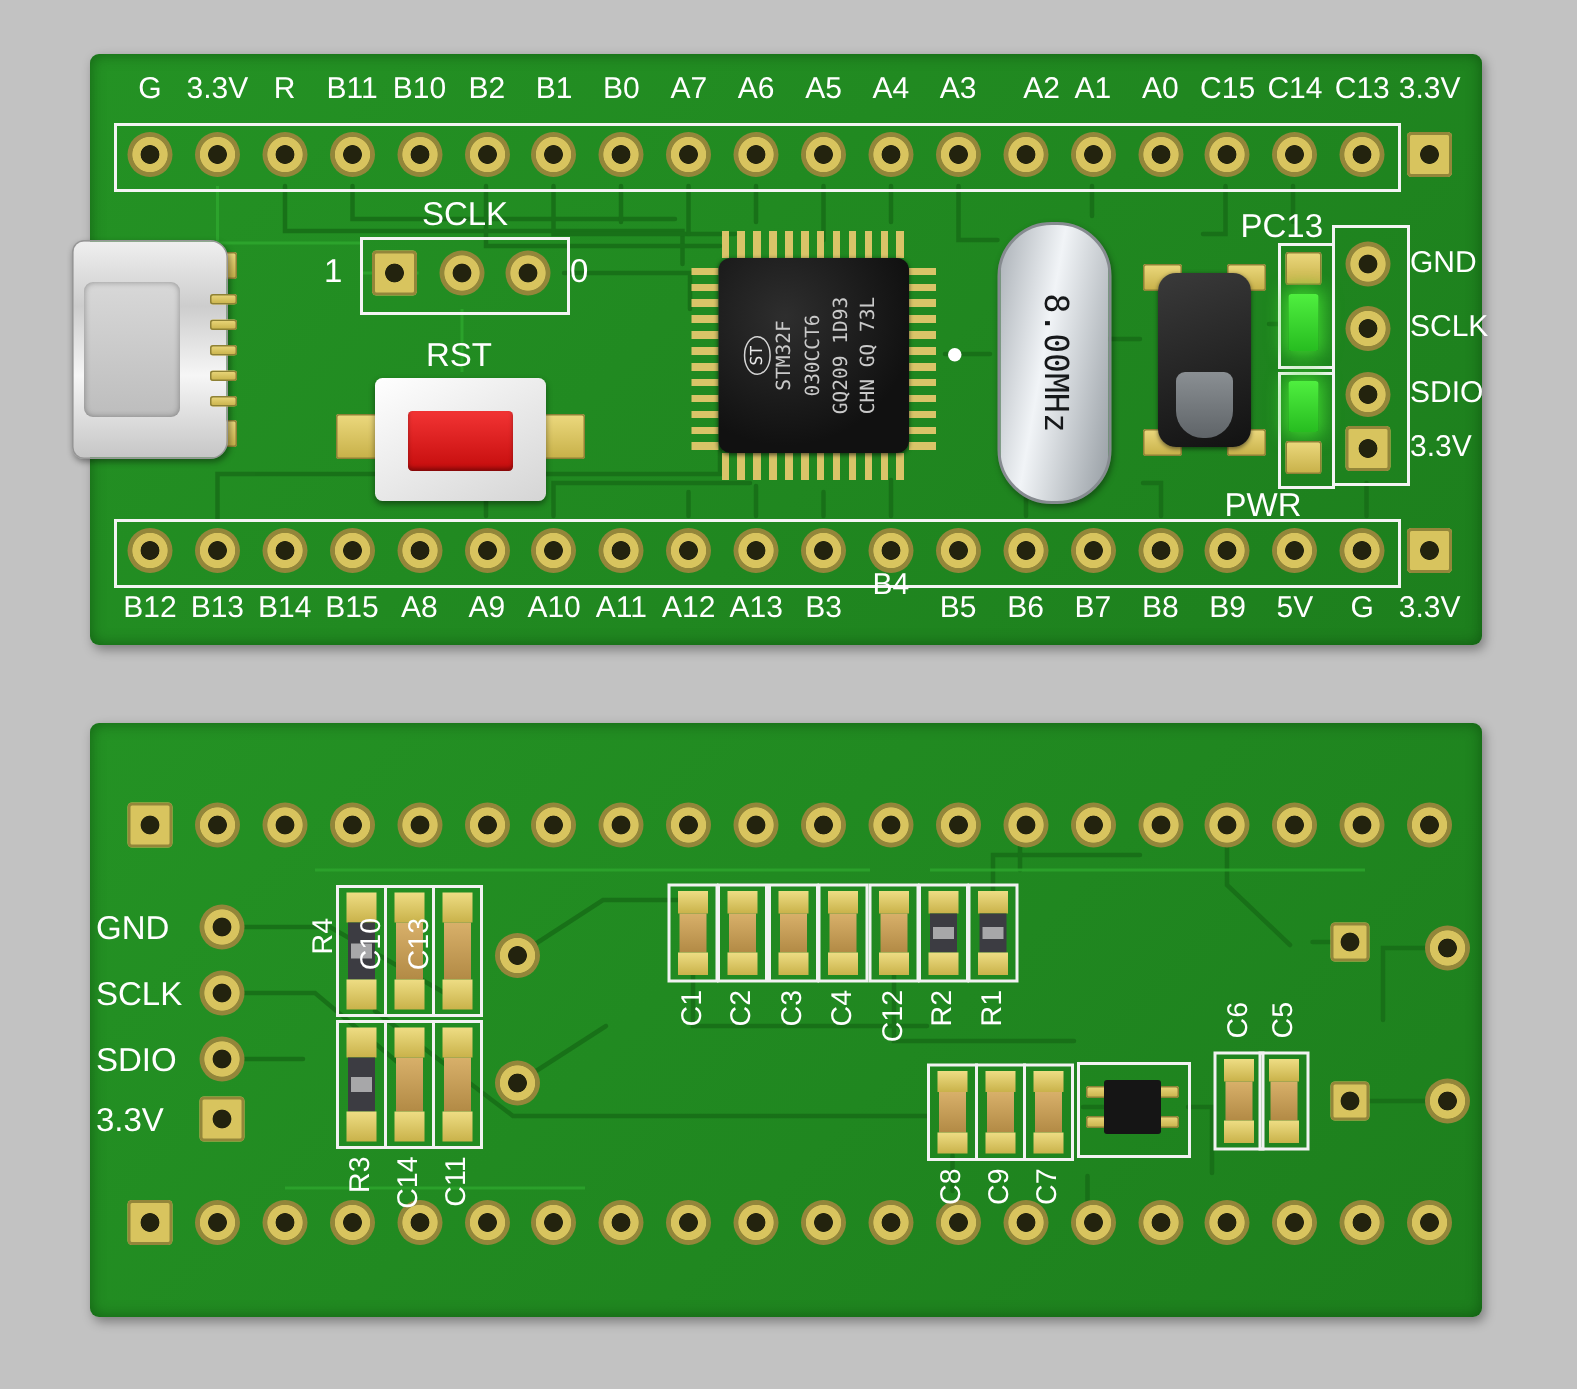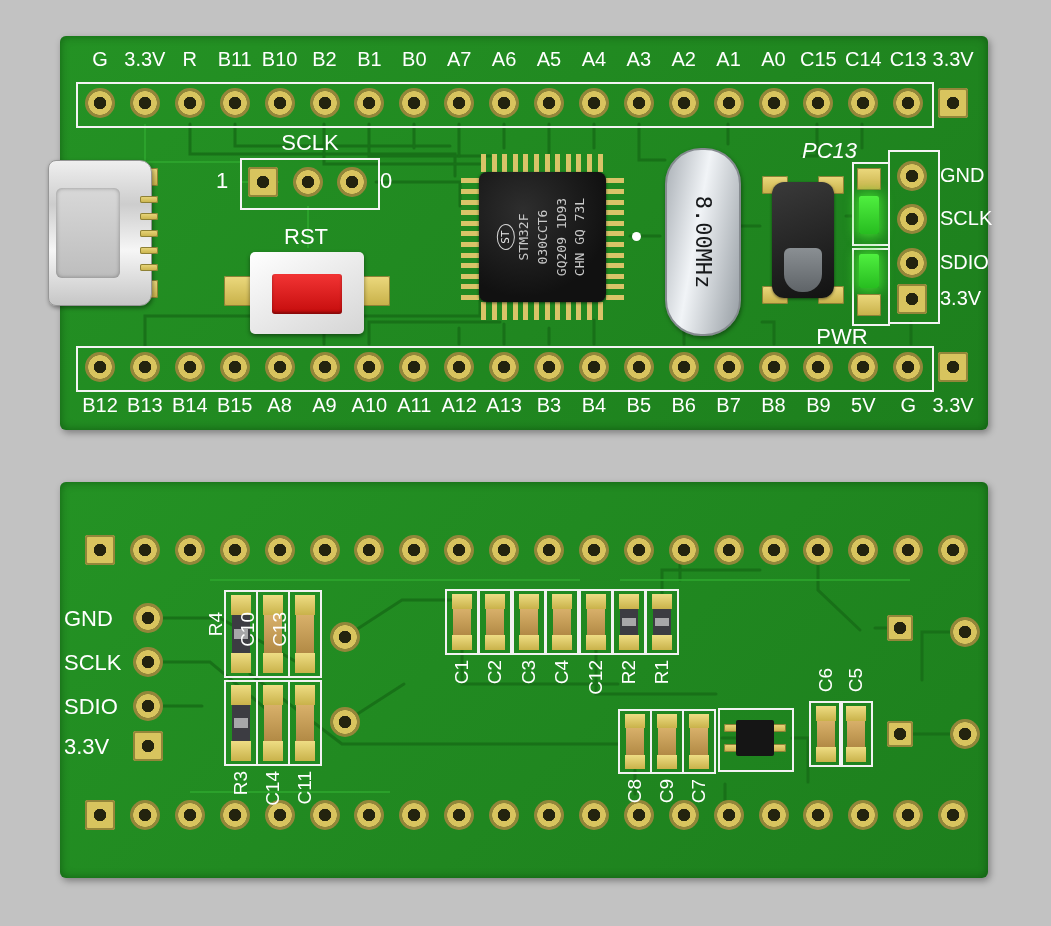--- a/index.html
+++ b/index.html
@@ -131,21 +131,21 @@
         <div class="plabel" style="left: 151.7px; top: 12px;">B11</div>
         <div class="plabel" style="left: 196.6px; top: 12px;">B10</div>
         <div class="plabel" style="left: 241.5px; top: 12px;">B2</div>
         <div class="plabel" style="left: 286.4px; top: 12px;">B1</div>
         <div class="plabel" style="left: 331.3px; top: 12px;">B0</div>
         <div class="plabel" style="left: 376.2px; top: 12px;">A7</div>
         <div class="plabel" style="left: 421.1px; top: 12px;">A6</div>
         <div class="plabel" style="left: 466px; top: 12px;">A5</div>
         <div class="plabel" style="left: 510.9px; top: 12px;">A4</div>
         <div class="plabel" style="left: 555.8px; top: 12px;">A3</div>
-        <div class="plabel" style="left: 600.7px; top: 12px;">A2</div>
+        <div class="plabel" style="left: 600.7px; top: 12px; text-align: right;">A2</div>
         <div class="plabel" style="left: 645.6px; top: 12px;">A1</div>
         <div class="plabel" style="left: 690.5px; top: 12px;">A0</div>
         <div class="plabel" style="left: 735.4px; top: 12px;">C15</div>
         <div class="plabel" style="left: 780.3px; top: 12px;">C14</div>
         <div class="plabel" style="left: 825.2px; top: 12px;">C13</div>
         <div class="plabel" style="left: 870.1px; top: 12px;">3.3V</div>
       </div>
 
     <div class="silkbox" style="left:16px;top:310px;width:854px;height:42px;"></div>
     <div id="t-botrow">
@@ -175,21 +175,21 @@
         <div class="plabel" style="left: 61.9px; top: 358px;">B13</div>
         <div class="plabel" style="left: 106.8px; top: 358px;">B14</div>
         <div class="plabel" style="left: 151.7px; top: 358px;">B15</div>
         <div class="plabel" style="left: 196.6px; top: 358px;">A8</div>
         <div class="plabel" style="left: 241.5px; top: 358px;">A9</div>
         <div class="plabel" style="left: 286.4px; top: 358px;">A10</div>
         <div class="plabel" style="left: 331.3px; top: 358px;">A11</div>
         <div class="plabel" style="left: 376.2px; top: 358px;">A12</div>
         <div class="plabel" style="left: 421.1px; top: 358px;">A13</div>
         <div class="plabel" style="left: 466px; top: 358px;">B3</div>
-        <div class="plabel" style="left: 510.9px; top: 358px;">B4</div>
+        <div class="plabel" style="left: 510.9px; top: 343px;">B4</div>
         <div class="plabel" style="left: 555.8px; top: 358px;">B5</div>
         <div class="plabel" style="left: 600.7px; top: 358px;">B6</div>
         <div class="plabel" style="left: 645.6px; top: 358px;">B7</div>
         <div class="plabel" style="left: 690.5px; top: 358px;">B8</div>
         <div class="plabel" style="left: 735.4px; top: 358px;">B9</div>
         <div class="plabel" style="left: 780.3px; top: 358px;">5V</div>
         <div class="plabel" style="left: 825.2px; top: 358px;">G</div>
         <div class="plabel" style="left: 870.1px; top: 358px;">3.3V</div>
       </div>
 
@@ -243,21 +243,21 @@
 
     <div style="position:absolute;left:700px;top:138px;width:86px;height:132px;">
       <div class="goldpad" style="left:2px;top:2px;width:26px;height:18px;"></div>
       <div class="goldpad" style="left:58px;top:2px;width:26px;height:18px;"></div>
       <div class="goldpad" style="left:2px;top:112px;width:26px;height:18px;"></div>
       <div class="goldpad" style="left:58px;top:112px;width:26px;height:18px;"></div>
       <div class="regbody"></div>
       <div class="regtab"></div>
     </div>
 
-    <div class="biglabel" style="left:742px;top:102px;width:80px;text-align:left;font-style:italic;">PC13</div>
+    <div class="biglabel" style="left:742px;top:102px;width:80px;text-align:right;">PC13</div>
     <div class="silkbox" style="left:792px;top:126px;width:34px;height:80px;"></div>
     <div class="goldpad" style="left:797px;top:132px;width:24px;height:22px;"></div>
     <div class="led" style="left:799px;top:160px;width:20px;height:38px;"></div>
 
     <div class="silkbox" style="left:792px;top:212px;width:34px;height:74px;"></div>
     <div class="led" style="left:799px;top:218px;width:20px;height:34px;"></div>
     <div class="goldpad" style="left:797px;top:258px;width:24px;height:22px;"></div>
     <div class="biglabel" style="left:742px;top:288px;width:80px;text-align:center;">PWR</div>
 
     <div class="silkbox" style="left:828px;top:114px;width:48px;height:170px;"></div>

